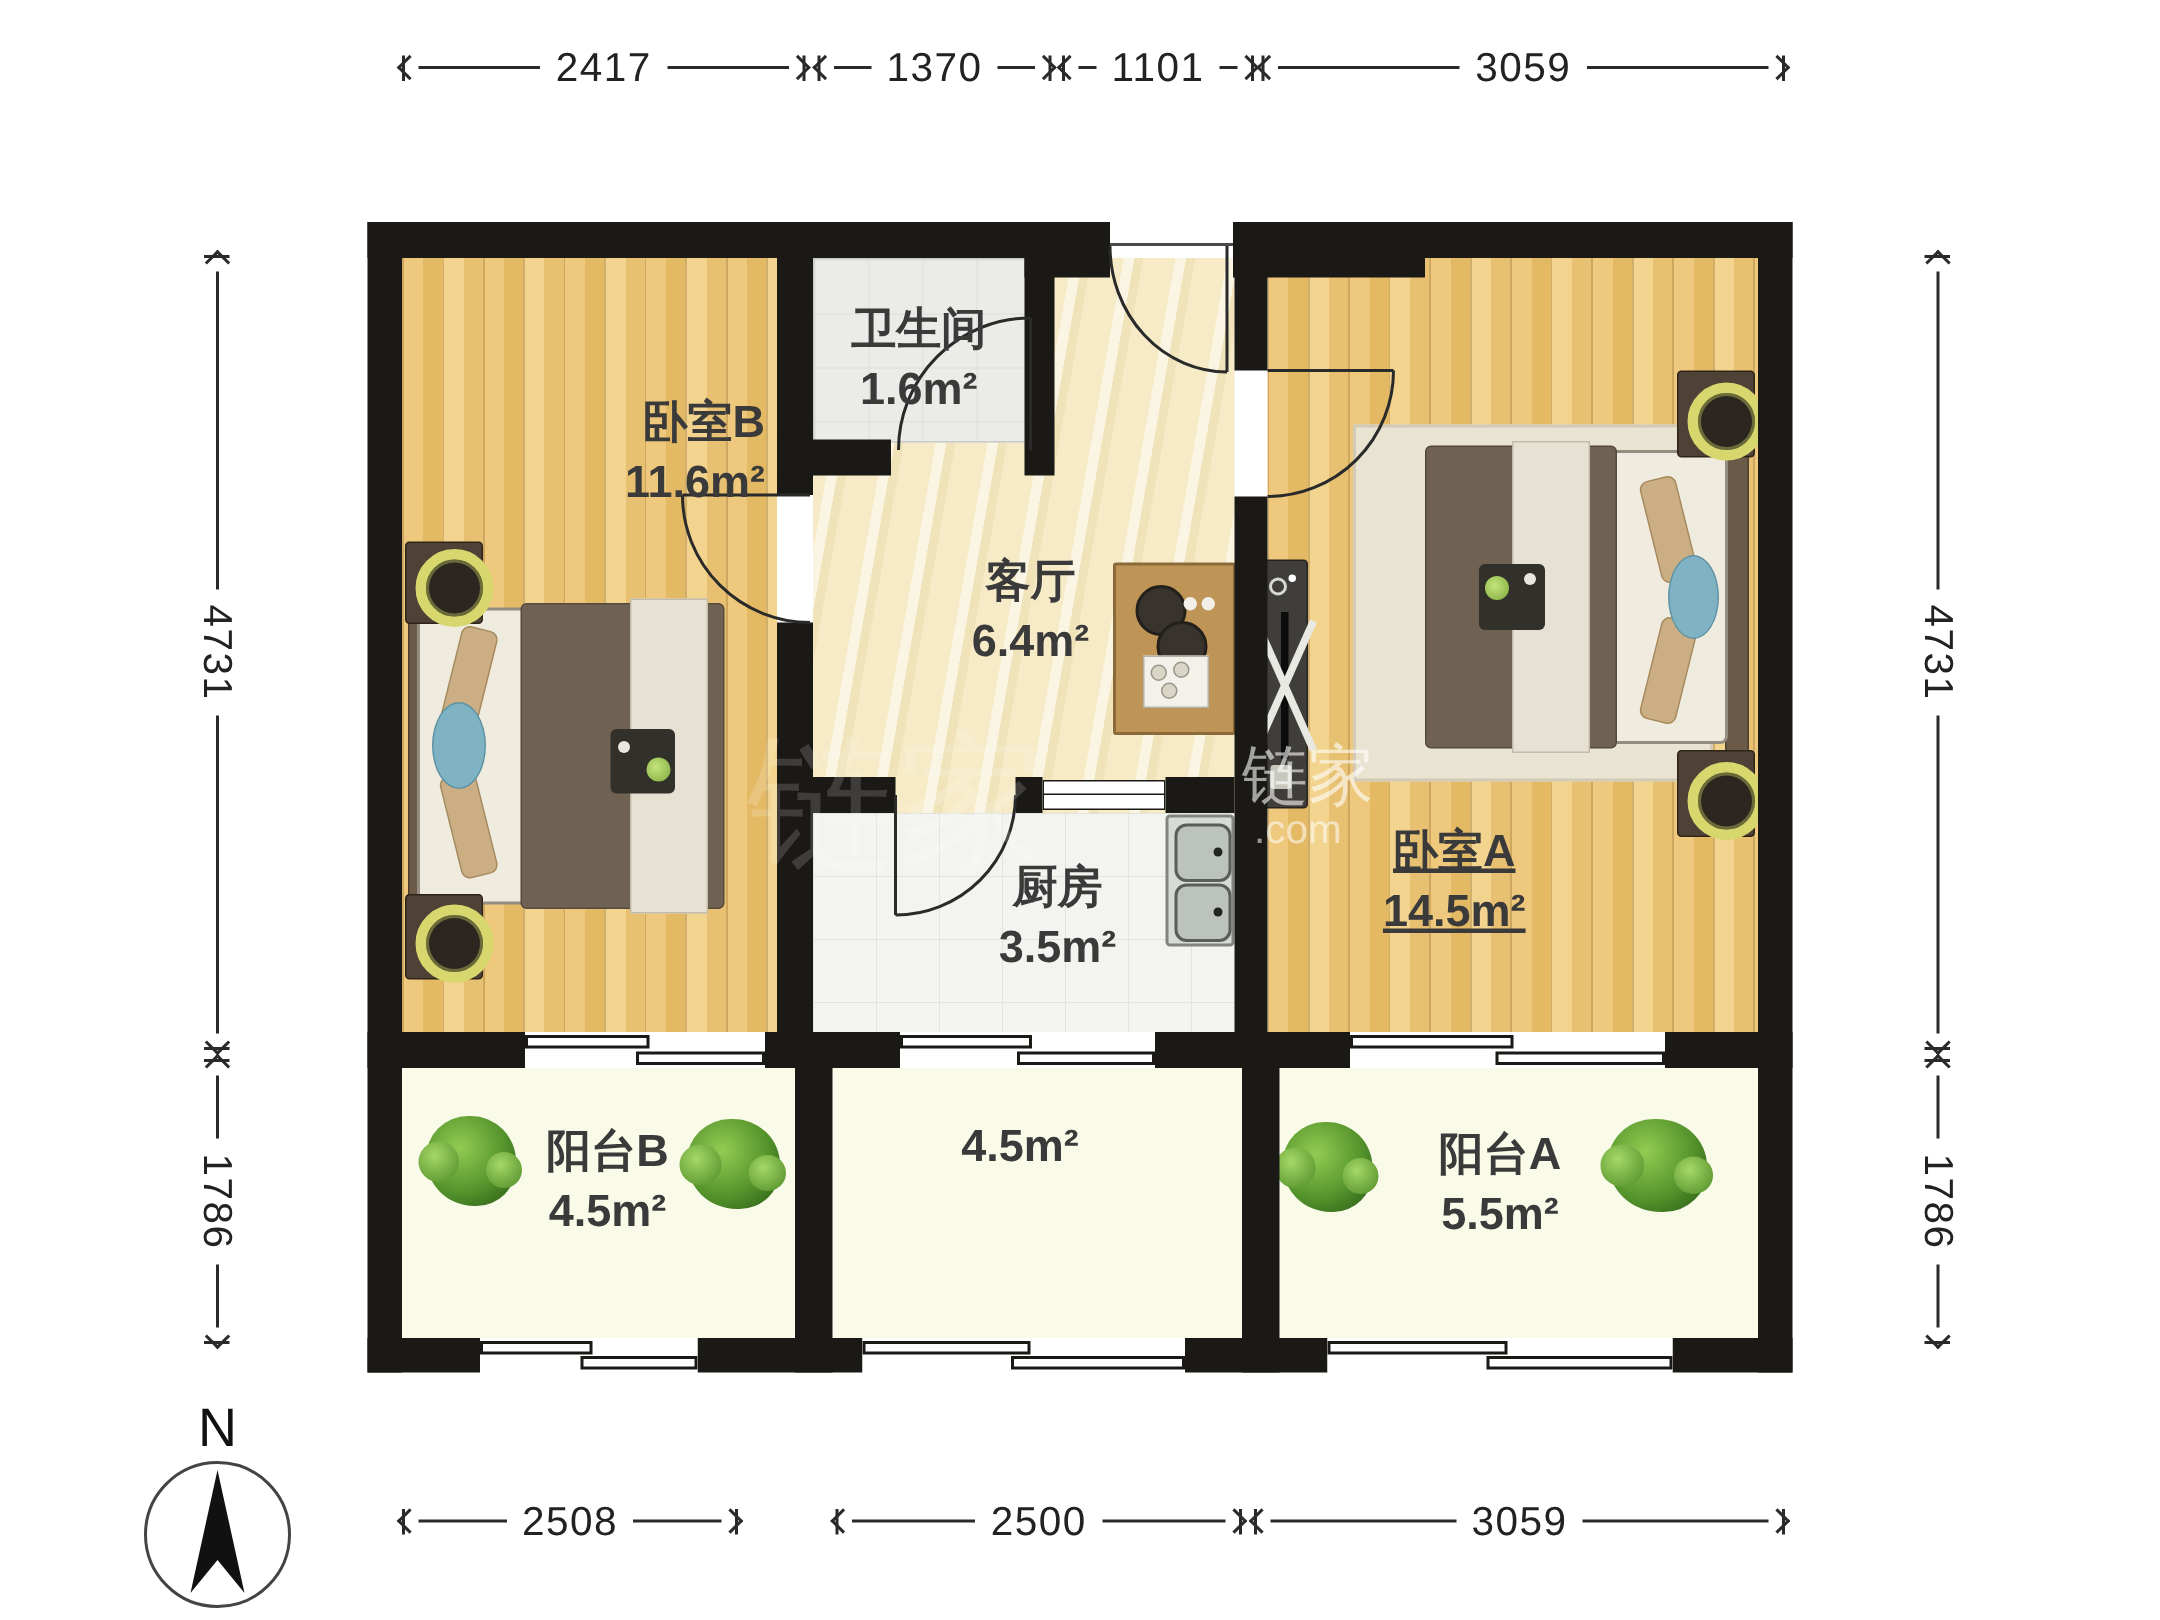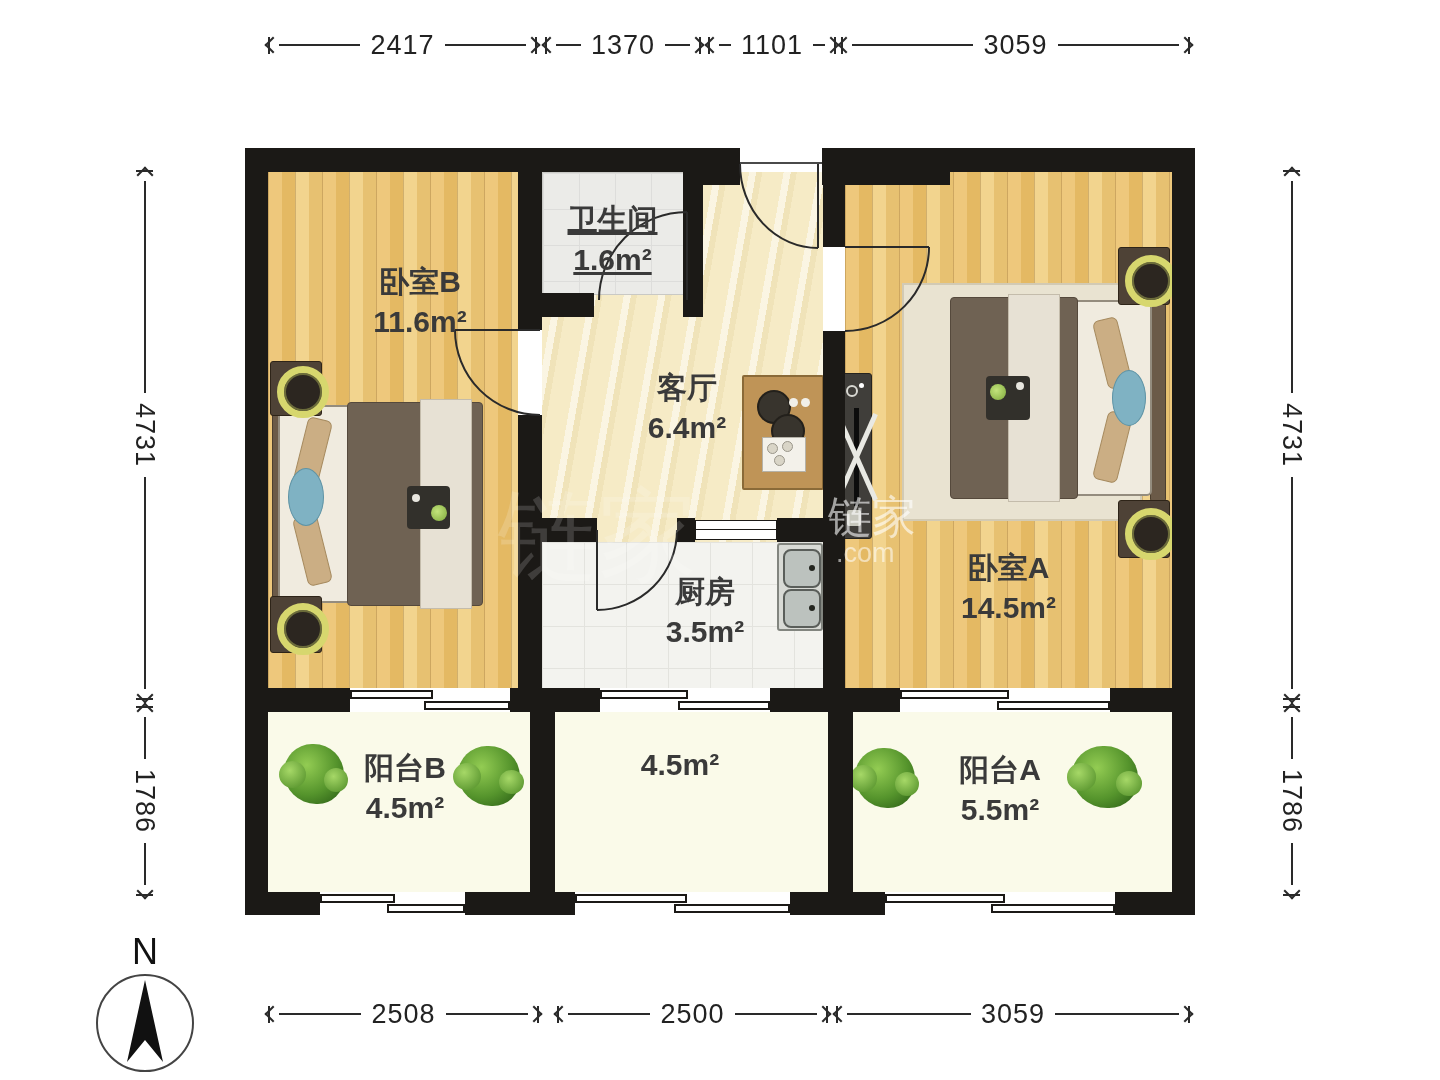--- a/index.html
+++ b/index.html
@@ -245,37 +245,37 @@
       <path d="M455,330 L540,330 M455,330 A85,85 0 0 0 540,415"></path>
       <path d="M687,300 L687,212 M687,212 A88,88 0 0 0 599,300"></path>
       <path d="M597,530 L597,610 M597,610 A80,80 0 0 0 677,530"></path>
     </g>
   </svg>
 
   <div class="wm" style="left:498px; top:470px; font-size:100px; color:rgba(255,255,255,0.16);">链家</div>
   <div class="wm" style="left:828px; top:488px; font-size:44px;">链家</div>
   <div class="wm" style="left:836px; top:538px; font-size:27px; color:rgba(255,255,255,0.55);">.com</div>
 
-  <div class="room-label" style="left:330px; top:262px; width:180px;">
+  <div class="room-label" style="left:330px; top:262px; width:180px;text-align:right;">
     <div>卧室B</div>
     <div>11.6m²</div>
   </div>
-  <div class="room-label" style="left:540px; top:200px; width:145px;text-decoration:underline;">
+  <div class="room-label" style="left:540px; top:200px; width:145px;">
     <div>卫生间</div>
     <div>1.6m²</div>
   </div>
   <div class="room-label" style="left:612px; top:368px; width:150px;">
     <div>客厅</div>
     <div>6.4m²</div>
   </div>
   <div class="room-label" style="left:630px; top:572px; width:150px;">
     <div>厨房</div>
     <div>3.5m²</div>
   </div>
-  <div class="room-label" style="left:921px; top:548px; width:175px;">
+  <div class="room-label" style="left:882px; top:548px; width:175px;text-decoration:underline;">
     <div>卧室A</div>
     <div>14.5m²</div>
   </div>
   <div class="room-label" style="left:320px; top:748px; width:170px;">
     <div>阳台B</div>
     <div>4.5m²</div>
   </div>
   <div class="room-label" style="left:595px; top:745px; width:170px;">
     <div>4.5m²</div>
   </div>
@@ -330,21 +330,21 @@
       </span>
     <span class="dline"></span>
     <span class="dlabel">3059</span>
     <span class="dline"></span>
     <span class="cap">
         <span class="chev chev-r"></span>
         <span class="tickmark"></span>
       </span>
   </div>
 
-  <div class="dim" style="left:268px; top:999px; width:271px;">
+  <div class="dim" style="left:268px; top:999px; width:224px;">
     <span class="cap">
         <span class="tickmark"></span>
         <span class="chev chev-l"></span>
       </span>
     <span class="dline"></span>
     <span class="dlabel">2508</span>
     <span class="dline"></span>
     <span class="cap">
         <span class="chev chev-r"></span>
         <span class="tickmark"></span>

